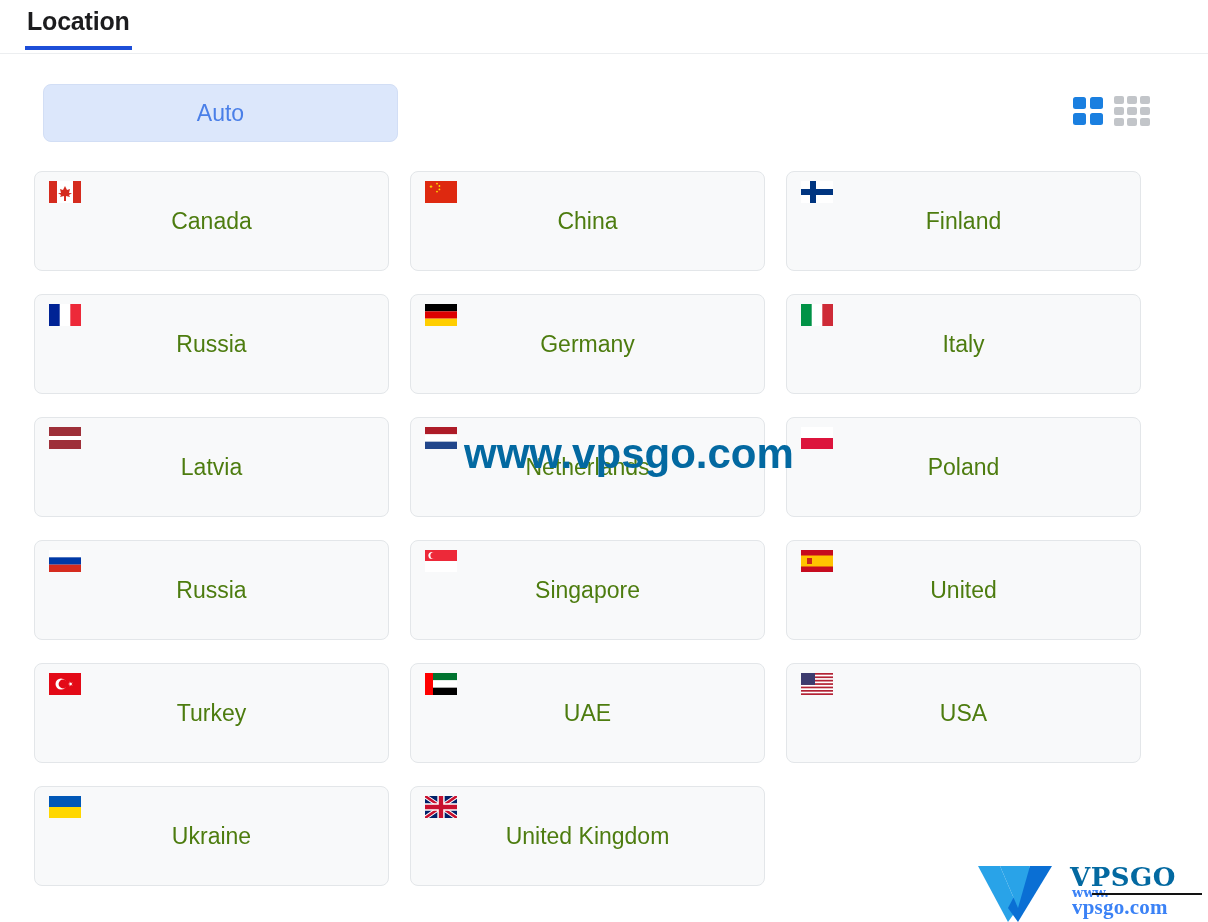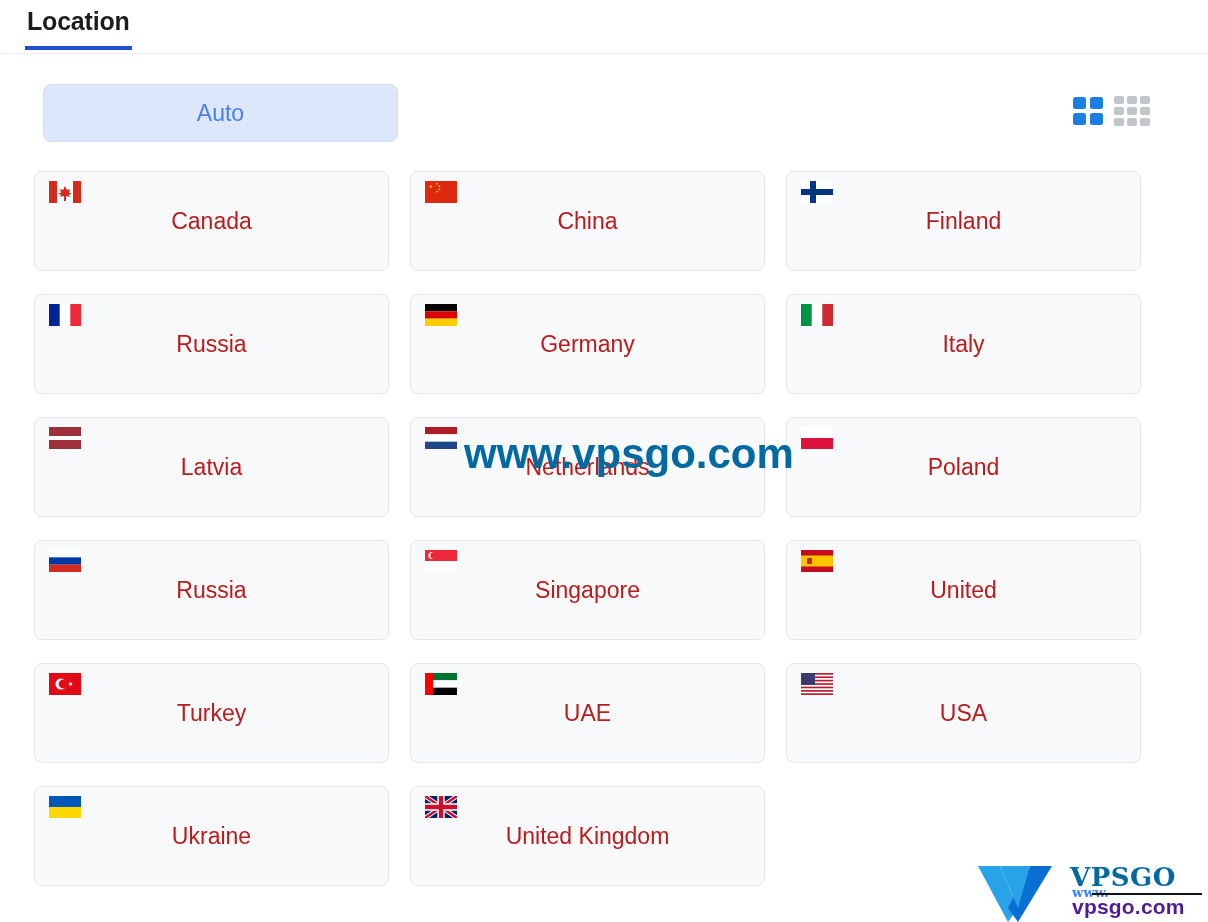--- a/index.html
+++ b/index.html
@@ -142,21 +142,21 @@
     top: 9px;
     font-size: 25px;
     line-height: 29px;
     width: 34px;
     height: 29px;
     overflow: hidden;
   }
   .flag-svg { display: block; width: 32px; height: 22px; }
   .country-name {
     font-size: 23px;
-    color: #b91c1c;
+    color: #4d7c0f;
     line-height: 28px;
     text-align: center;
     white-space: nowrap;
   }
 
   
   .watermark-text {
     position: absolute;
     left: 424px;
     top: 430px;
@@ -221,25 +221,25 @@
     left: 36px;
     top: 31px;
     width: 110px;
     height: 2px;
     background: #121212;
   }
   .brand-domain {
     position: absolute;
     left: 16px;
     top: 33px;
-    font-family: Liberation Sans, sans-serif;
+    font-family: Liberation Serif, serif;
     font-weight: 700;
     font-size: 21px;
     line-height: 24px;
-    color: #4c1d95;
+    color: #3b82f6;
     letter-spacing: 0.2px;
   }
 </style>
 </head>
 <body>
 
 <div id="app">
 
   <div class="tabbar">
     <div class="tab">

